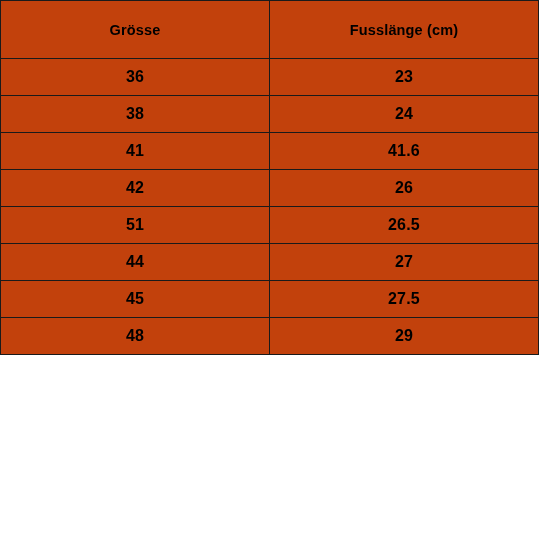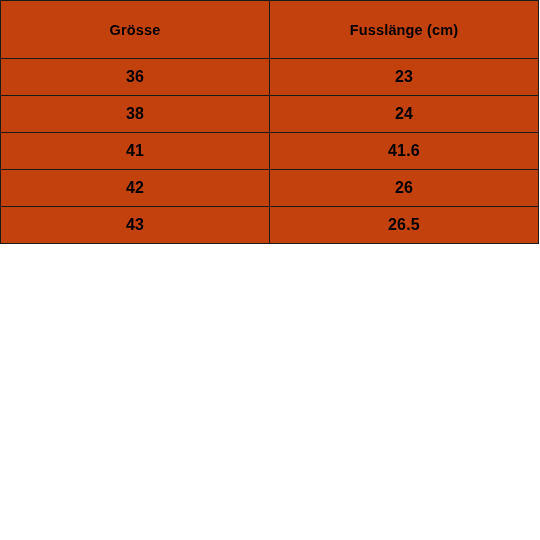--- a/index.html
+++ b/index.html
@@ -77,18 +77,30 @@
       </tr>
       <tr>
         <td>41</td>
         <td>41.6</td>
       </tr>
       <tr>
         <td>42</td>
         <td>26</td>
       </tr>
       <tr>
-        <td>43</td>
+        <td>51</td>
         <td>26.5</td>
+      </tr>
+      <tr>
+        <td>44</td>
+        <td>27</td>
+      </tr>
+      <tr>
+        <td>45</td>
+        <td>27.5</td>
+      </tr>
+      <tr>
+        <td>48</td>
+        <td>29</td>
       </tr>
     </tbody>
   </table>
 </div>
 
 </body></html>

